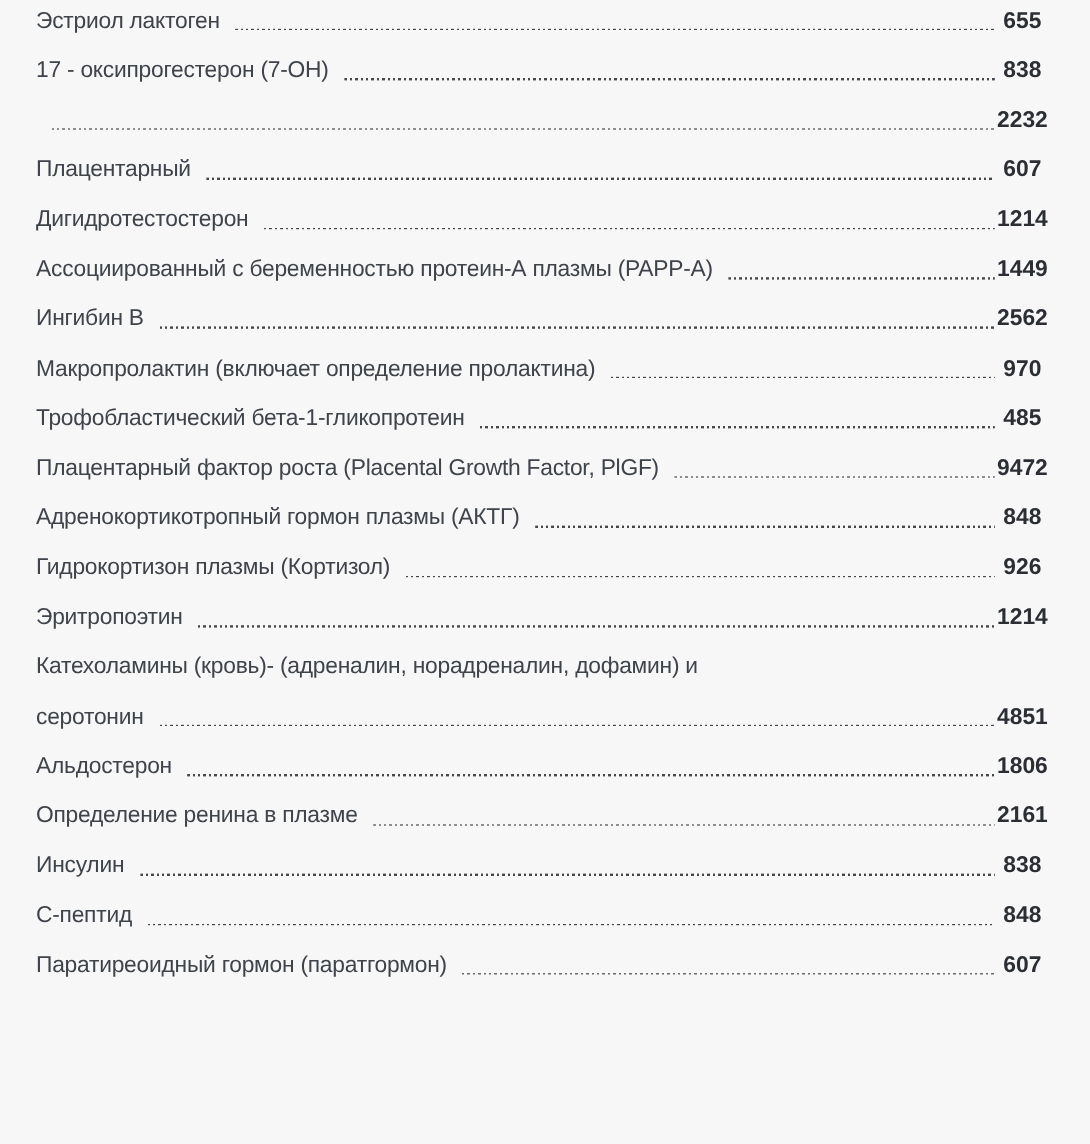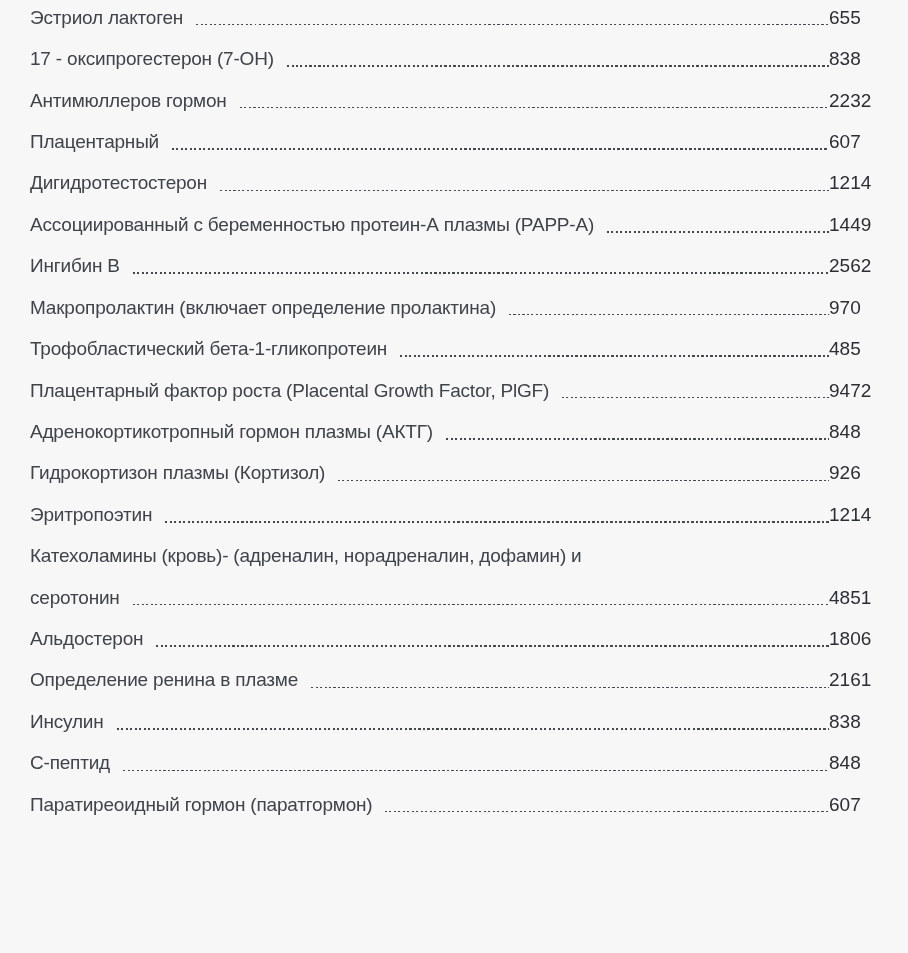--- a/index.html
+++ b/index.html
@@ -41,22 +41,22 @@
     transform: translateY(7px);
     background-image: repeating-linear-gradient(
       to right,
       #46484c 0px, #46484c 2px,
       transparent 2px, transparent 4.5px
     );
   }
   .price {
     margin-left: 0;
     min-width: 46px;
-    text-align: left;
-    font-weight: 400;
+    text-align: center;
+    font-weight: 700;
     color: #2b2e33;
   }
 </style>
 </head>
 <body>
 
 <div class="price-list">
 
   <div class="row">
     <span class="label">Эстриол лактоген</span>
@@ -65,21 +65,20 @@
   </div>
 
   <div class="row">
     <span class="label">17 - оксипрогестерон (7-ОН)</span>
     <span class="leader"></span>
     <span class="price">838</span>
   </div>
 
 
   <div class="row">
-    <span class="label">Антимюллеров гормон</span>
     <span class="leader"></span>
     <span class="price">2232</span>
   </div>
 
   <div class="row">
     <span class="label">Плацентарный</span>
     <span class="leader"></span>
     <span class="price">607</span>
   </div>
 

